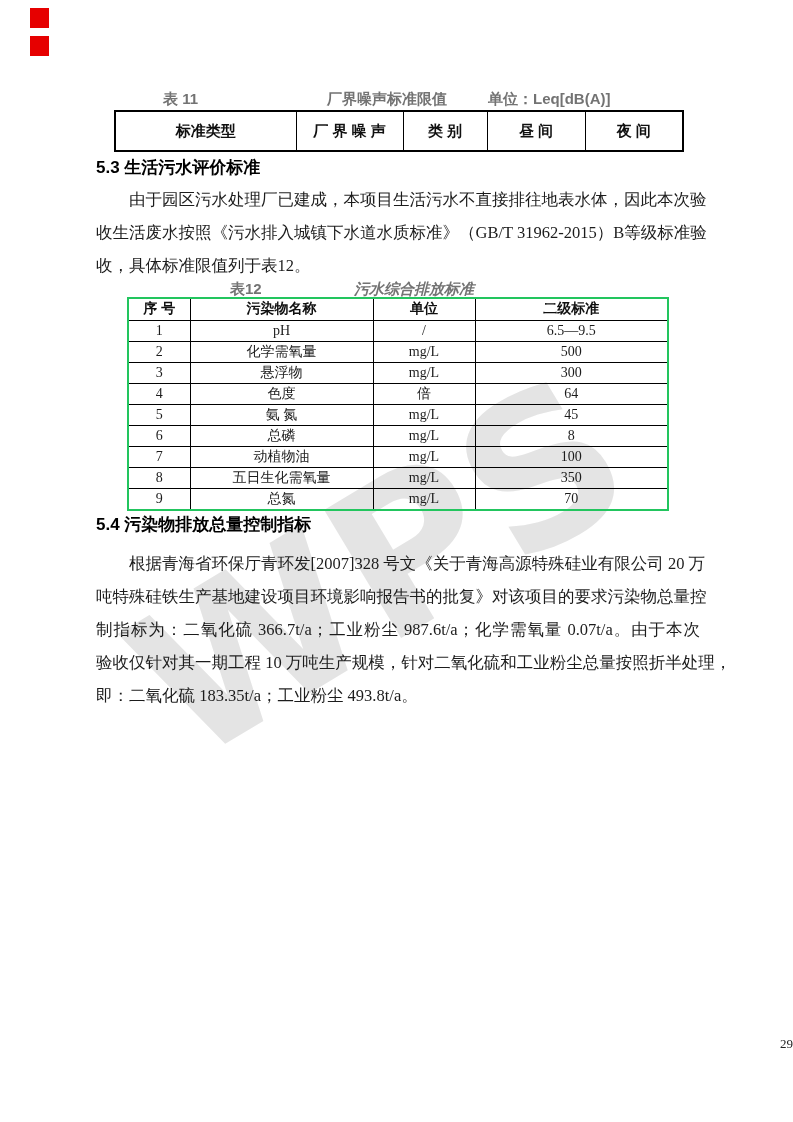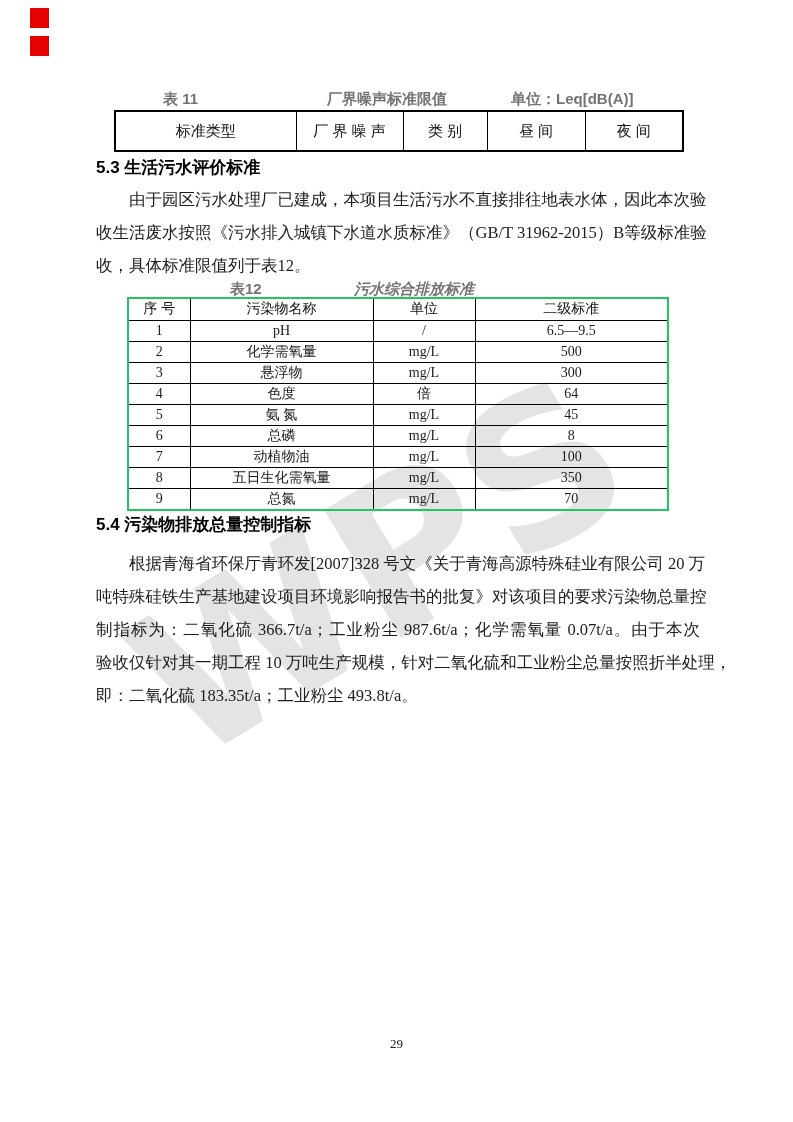--- a/index.html
+++ b/index.html
@@ -25,33 +25,33 @@
 
   .caption {
     position:relative; height:20px;
     font-family:"Liberation Sans","DejaVu Sans",sans-serif; font-weight:bold;
     font-size:15px; color:#737373;
   }
   .caption span { position:absolute; top:0; white-space:nowrap; }
   .cap11 { margin-top:90px; }
   .cap11 .c-label { left:67px; }
   .cap11 .c-title { left:231px; }
-  .cap11 .c-unit  { left:415px; }
+  .cap11 .c-unit  { left:392px; }
   .cap12 { margin-top:-2px; height:17px; }
   .cap12 .c-label { left:134px; }
   .cap12 .c-title { left:258px;font-style:italic; }
 
   table { border-collapse:collapse; table-layout:fixed; background:transparent; }
   th, td {
     border:1px solid #000; text-align:center; vertical-align:middle;
     padding:0 3px; box-sizing:border-box; overflow:hidden;
   }
   th {
     font-family:"Liberation Sans","DejaVu Sans",sans-serif;
-    font-weight:normal; color:#101010;
+    font-weight:bold; color:#101010;
   }
   td { font-family:"Liberation Serif","DejaVu Serif",serif; }
 
   .t11 { margin-left:18px; width:568px; border:2px solid #000; }
   .t11 th { height:40px; font-size:15px; }
   .t11 td { height:44px; font-size:14px; line-height:19px; }
 
   .t12 { margin-left:31px; width:540px; border:2px solid #22c55e; }
   .t12 th { height:22px; font-size:14px; }
   .t12 td { height:21px; font-size:14px; line-height:20px; }
@@ -65,21 +65,21 @@
   .para { margin:5px 0 0 0; }
   .para.p54 { margin-top:12px; }
   .pline {
     height:33px; line-height:33px; font-size:16.5px; white-space:nowrap;
     text-align:justify; text-align-last:justify;
   }
   .pline.first { text-indent:33px; }
   .pline.last { text-align-last:left; }
 
   .page-number {
-    position:absolute; left:0; right:0; top:1036px; text-align:center;
+    position:absolute; left:0; right:0; top:1036px; text-align:right;
     font-size:13px; color:#222; z-index:1;
   }
 </style>
 </head>
 <body>
 
 <div class="page">
 
   <div class="watermark" style="color: rgb(228, 228, 228);">WPS</div>
 

